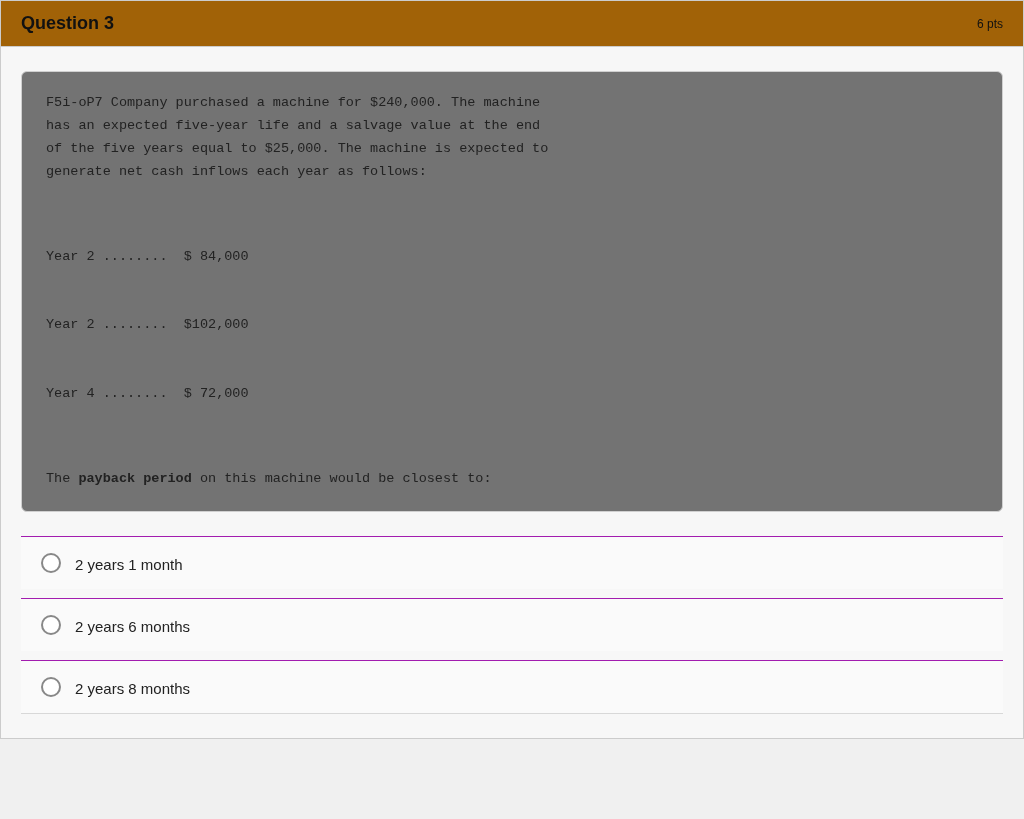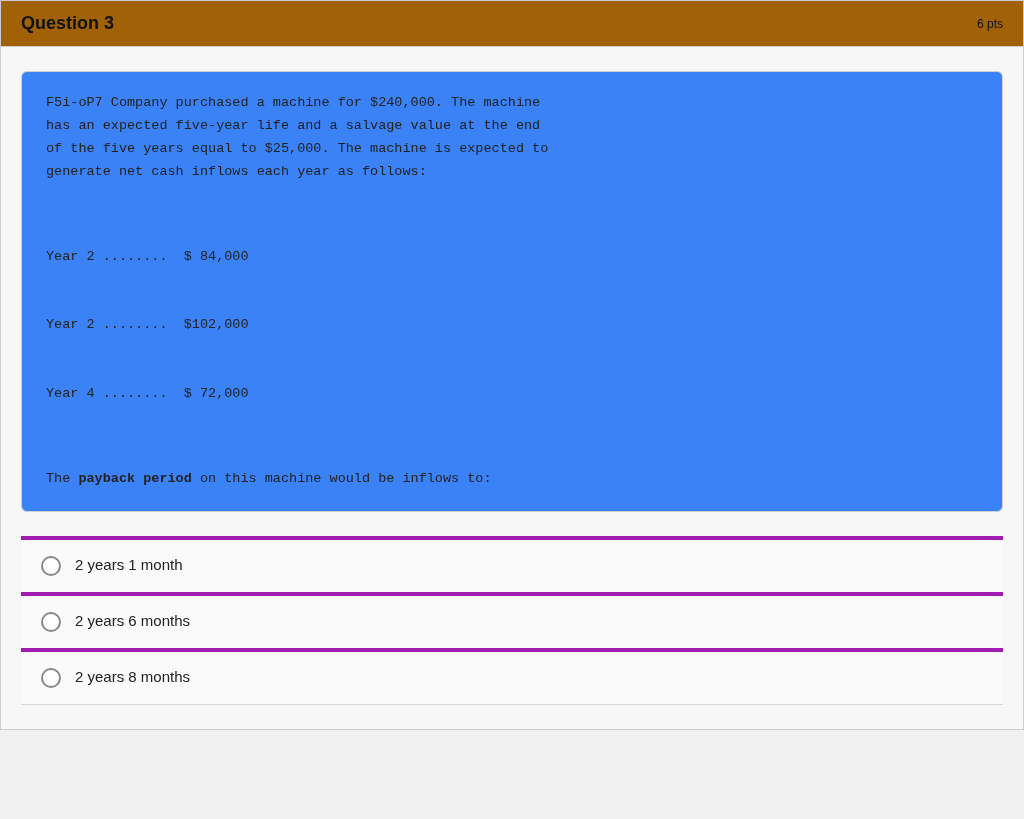--- a/index.html
+++ b/index.html
@@ -43,46 +43,47 @@
     }
 
     .question-body {
       background: #f7f7f7;
       border: 1px solid #ccc;
       border-top: none;
       padding: 24px 20px;
     }
 
     .question-text-box {
-      background: #3b82f6;
+      background: #737373;
       border: 1px solid #d0d0d0;
       border-radius: 6px;
       padding: 20px 24px;
       font-family: 'Courier New', Courier, monospace;
       font-size: 13.5px;
       line-height: 1.7;
       color: #222;
       margin-bottom: 24px;
     }
 
     .question-text-box .payback-bold {
       font-weight: bold;
     }
 
     .options-container {
       background: #f7f7f7;
     }
 
     .option-row {
       display: flex;
-      align-items: flex-start;
+      align-items: flex-end;
       padding: 16px 20px;
-      border-top: 4px solid #a21caf;
+      border-top: 1px solid #a21caf;
       cursor: pointer;
       background: #fafafa;
+      margin-top: 9px;
     }
 
     .option-row:last-child {
       border-bottom: 1px solid #d8d8d8;
     }
 
     .radio-circle {
       width: 20px;
       height: 20px;
       border-radius: 50%;
@@ -116,21 +117,21 @@
 of the five years equal to $25,000. The machine is expected to
 generate net cash inflows each year as follows:</div>
 
       <div style="white-space: pre; margin-bottom: 16px;">
         <div>Year 2 ........  $ 84,000</div>
         <div>Year 2 ........  $102,000</div>
         <div>Year 4 ........  $ 72,000</div>
       </div>
 
       <div>
-        <span>The </span><span class="payback-bold">payback period</span><span> on this machine would be inflows to:</span>
+        <span>The </span><span class="payback-bold">payback period</span><span> on this machine would be closest to:</span>
       </div>
     </div>
 
     <div class="options-container">
       <div class="option-row">
         <span class="radio-circle"></span>
         <span class="option-label">2 years 1 month</span>
       </div>
       <div class="option-row">
         <span class="radio-circle"></span>

